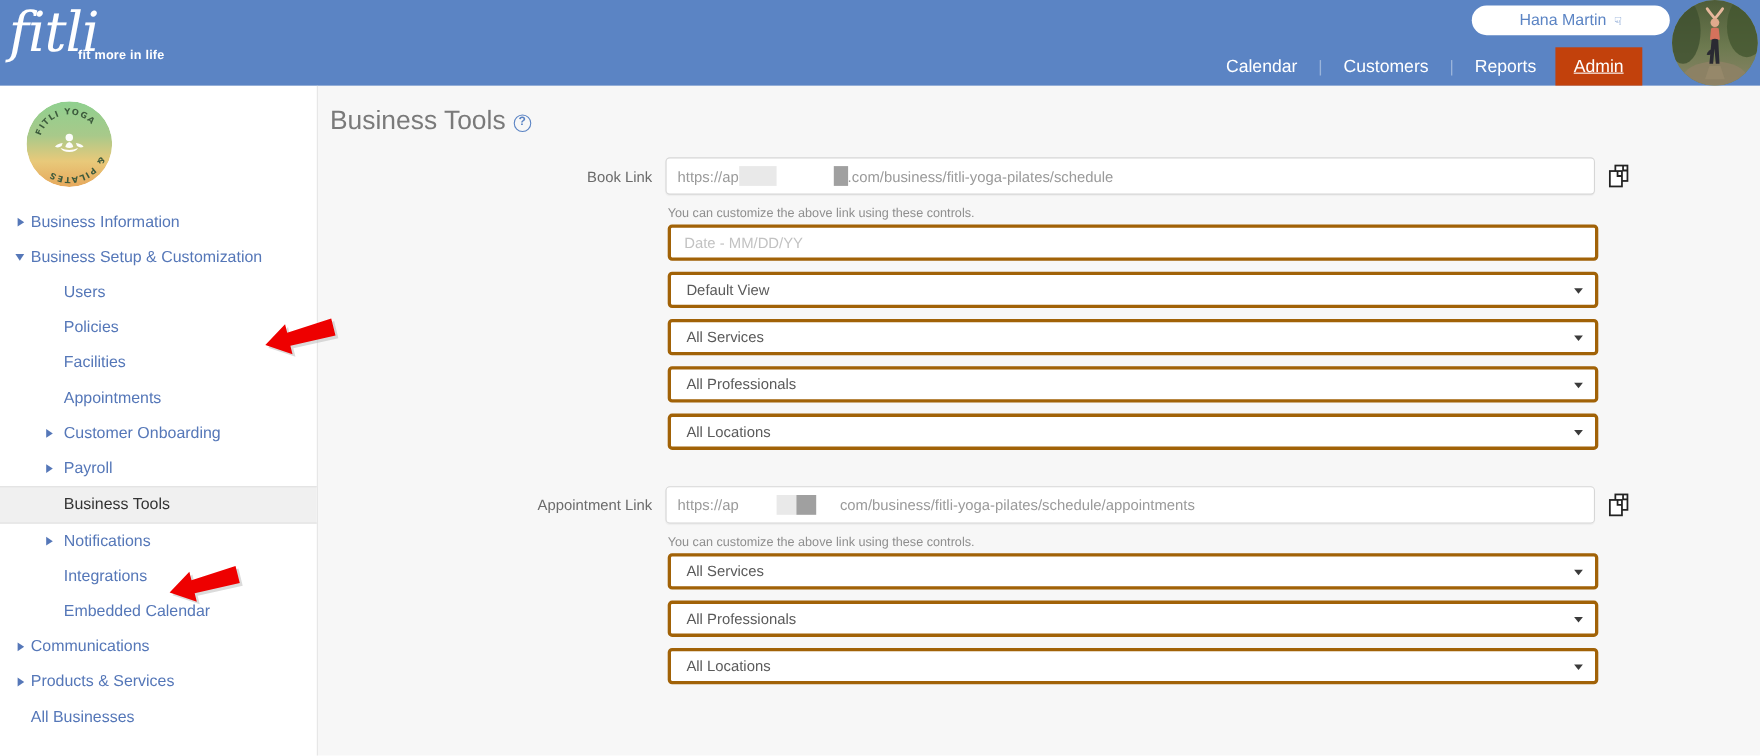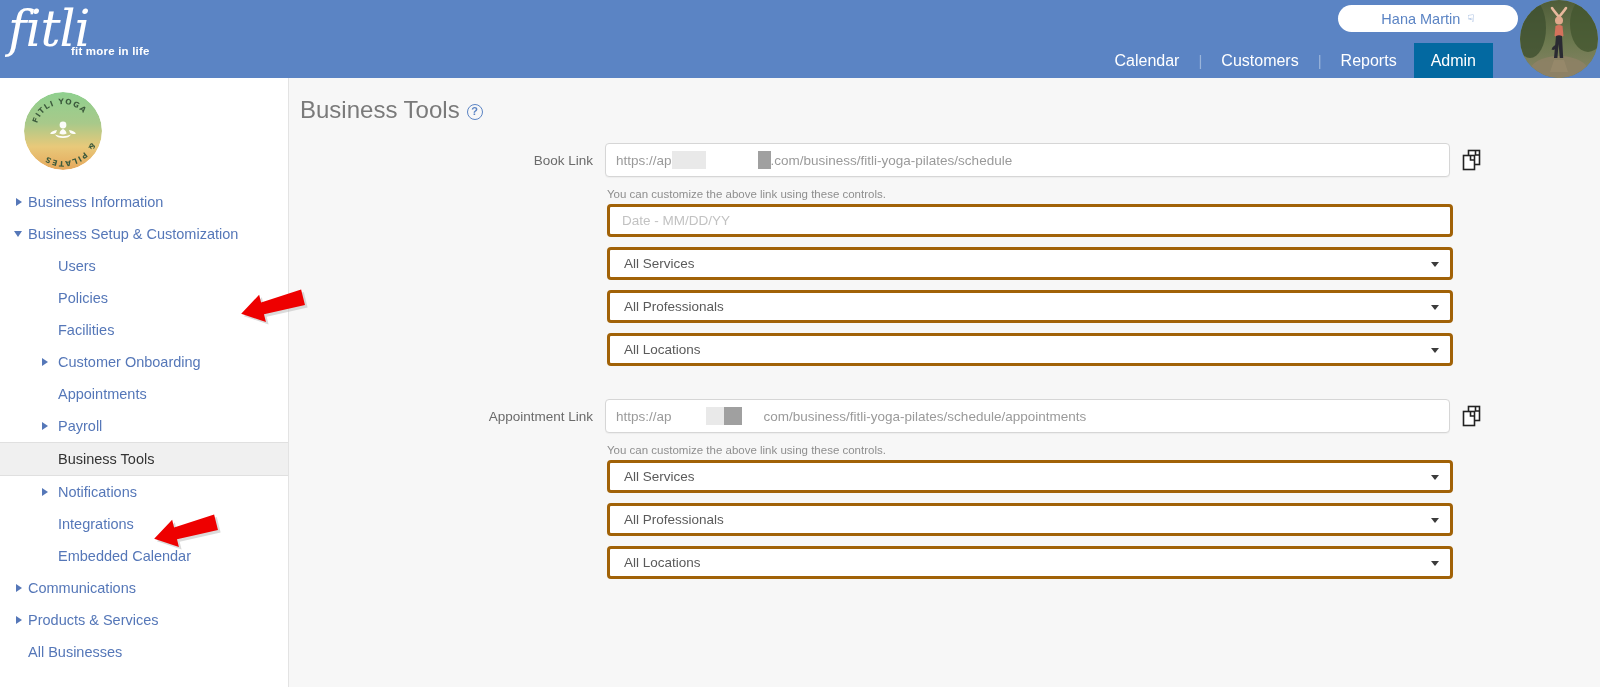--- a/index.html
+++ b/index.html
@@ -92,22 +92,23 @@
     white-space: nowrap;
   }
   .navsep {
     color: #9ab4da;
     font-size: 15px;
     display: flex; align-items: center;
     height: 35px;
     padding: 0 2px;
   }
   .navitem.active {
-    background: #0369a1;
+    background: #c2410c;
     color: #ffffff;
+    text-decoration: underline;
   }
 
   
   .body-wrap {
     position: relative;
     width: 1600px; height: 609px;
     display: flex;
   }
 
   
@@ -404,26 +405,26 @@
       </div>
       <div class="nav-row lvl1">
         <span>Users</span>
       </div>
       <div class="nav-row lvl1">
         <span>Policies</span>
       </div>
       <div class="nav-row lvl1">
         <span>Facilities</span>
       </div>
+      <div class="nav-row lvl1">
+        <span>Appointments</span>
+      </div>
       <div class="nav-row lvl2">
         <span class="tri tri-right"></span>
         <span>Customer Onboarding</span>
-      </div>
-      <div class="nav-row lvl1">
-        <span>Appointments</span>
       </div>
       <div class="nav-row lvl2">
         <span class="tri tri-right"></span>
         <span>Payroll</span>
       </div>
       <div class="nav-row lvl1 active-row">
         <span>Business Tools</span>
       </div>
       <div class="nav-row lvl2">
         <span class="tri tri-right"></span>
@@ -488,20 +489,24 @@
             <rect x="1.5" y="6.5" width="11" height="14" fill="#ffffff" stroke="#222" stroke-width="1.6"></rect>
             <path d="M8.5 6.5 L8.5 11 L12.5 11" fill="none" stroke="#222" stroke-width="1.6"></path>
           </svg>
         </div>
       </div>
 
       <div class="helper-text">You can customize the above link using these controls.</div>
 
       <div class="ctl placeholder">
         <span>Date - MM/DD/YY</span>
+      </div>
+      <div class="ctl">
+        <span>Default View</span>
+        <span class="dd-chev"></span>
       </div>
       <div class="ctl">
         <span>All Services</span>
         <span class="dd-chev"></span>
       </div>
       <div class="ctl">
         <span>All Professionals</span>
         <span class="dd-chev"></span>
       </div>
       <div class="ctl">

